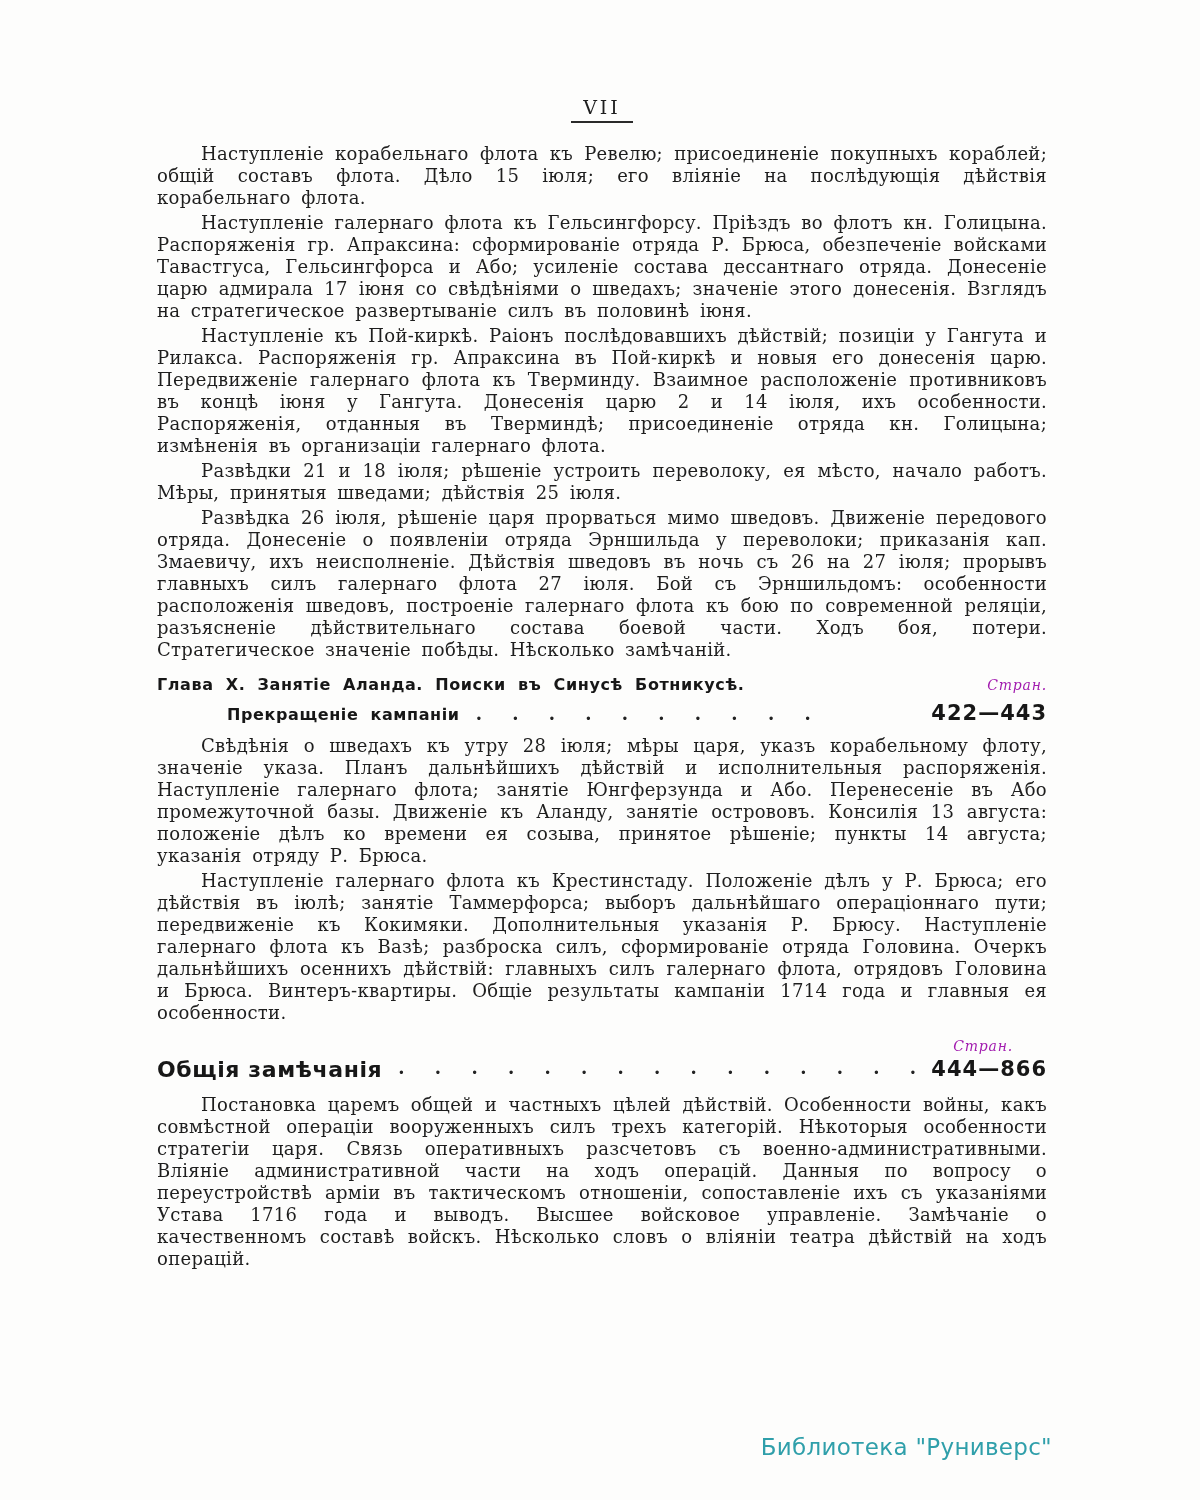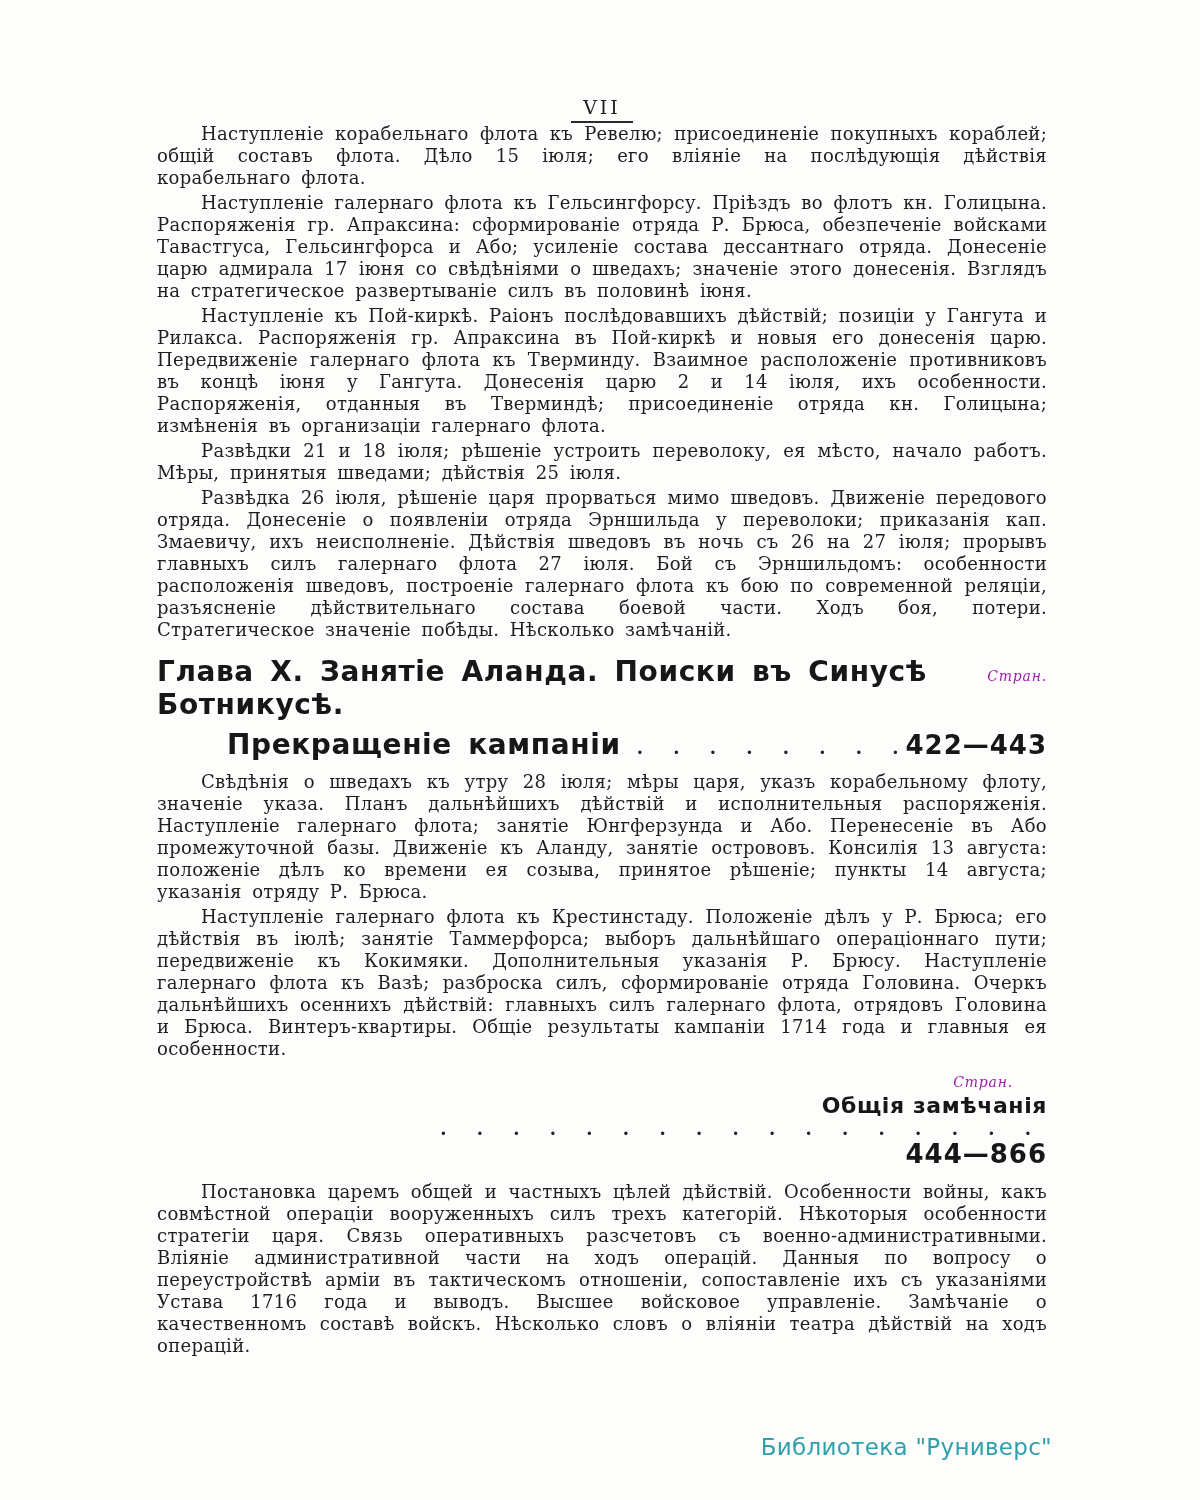--- a/index.html
+++ b/index.html
@@ -12,21 +12,21 @@
     color: #1e1e1e;
     font-family: "DejaVu Serif", "Liberation Serif", serif;
     overflow: hidden;
   }
   .content {
     position: absolute;
     left: 157px;
     top: 96px;
     width: 890px;
   }
-  .folio { text-align: center; }
+  .folio { text-align: center; margin-bottom: 20px; }
   .folio-num {
     display: inline-block;
     font-size: 19px;
     letter-spacing: 3px;
     padding: 0 12px 3px 12px;
     border-bottom: 2px solid #2a2a2a;
   }
   .para {
     font-size: 18px;
     line-height: 22px;
@@ -34,21 +34,21 @@
     text-indent: 44px;
     letter-spacing: 0.3px;
     word-spacing: 4.5px;
     margin: 0 0 3px 0;
   }
   .heading-block { margin: 14px 0 10px 0; }
   .h-row { display: flex; align-items: baseline; }
   .h-title {
     font-family: "DejaVu Sans", "Liberation Sans", sans-serif;
     font-weight: bold;
-    font-size: 28px;
+    font-size: 16px;
     letter-spacing: 0.6px;
     word-spacing: 6px;
     color: #171717;
   }
   .stran {
     font-size: 14px;
     font-style: italic;
     letter-spacing: 0.8px;
     margin-left: auto;
     color: #a21caf;
@@ -61,26 +61,26 @@
     white-space: nowrap;
     font-size: 18px;
     font-weight: bold;
     padding: 0 16px;
     word-spacing: 24px;
     color: #222222;
   }
   .pages {
     font-family: "DejaVu Sans", "Liberation Sans", sans-serif;
     font-weight: bold;
-    font-size: 26px;
+    font-size: 21px;
     letter-spacing: 1px;
     color: #171717;
   }
   .stran-row { text-align: right; padding-right: 34px; margin-top: 12px; }
-  .remarks-row { display: flex; align-items: flex-end; margin: 2px 0 12px 0; flex-direction: column; }
+  .remarks-row { display: flex; align-items: flex-start; margin: 2px 0 12px 0; }
   .remarks-title {
     font-family: "DejaVu Sans", "Liberation Sans", sans-serif;
     font-weight: bold;
     font-size: 22px;
     letter-spacing: 0.6px;
     color: #171717;
   }
   .watermark {
     position: absolute;
     right: 148px;

